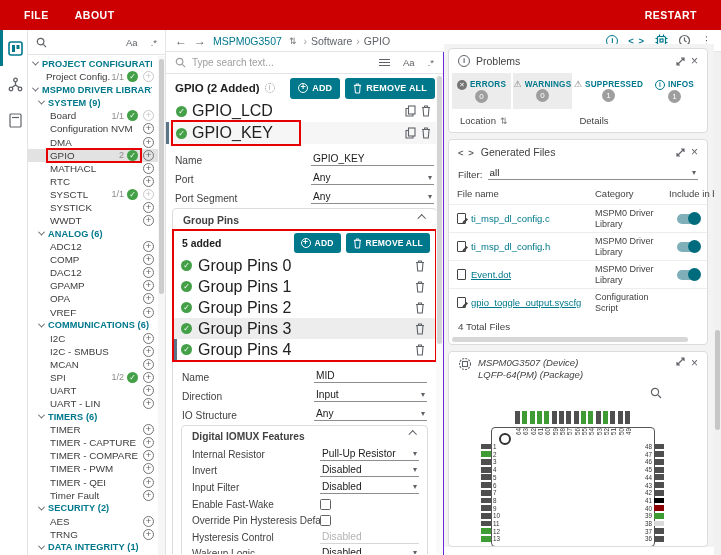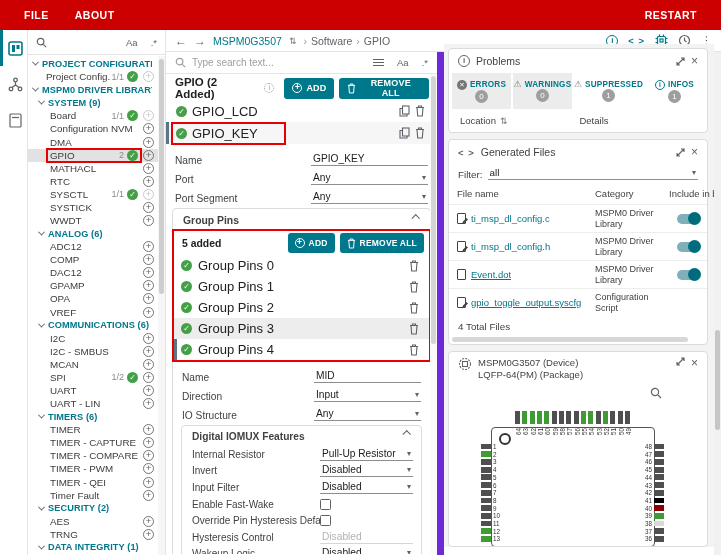--- a/index.html
+++ b/index.html
@@ -69,21 +69,21 @@
   .circle-i { width:12px; height:12px; border:1.3px solid #00788c; border-radius:50%;
     color:#00788c; font-size:8px; font-weight:bold; line-height:9.5px; text-align:center;
     font-style:normal; }
   .circle-i::before { content:"i"; }
   .code-ico { color:#00788c; font-size:9.5px; font-weight:bold; letter-spacing:1px; }
   .code-ico::before { content:"< >"; }
   .dots-ico { color:#5f6368; font-size:11px; } .dots-ico::before { content:"\22EE"; }
 
   
   .editor { position:absolute; left:166px; top:52px; width:278px; height:503px; background:#fff;
-    border-right:7px solid #6d28d9; }
+    border-right:1px solid #6d28d9; }
   .ed-search { height:22px; border-bottom:1px solid #e4e4e4; display:flex; align-items:center;
     gap:6px; padding:0 9px; }
   .ed-search input { flex:1; min-width:0; border:none; outline:none; font-size:10px;
     font-family:inherit; }
   .ed-search input::placeholder { color:#9e9e9e; }
   .icon-lines { width:11px; height:7px; border-top:1.4px solid #5f6368;
     border-bottom:1.4px solid #5f6368; position:relative; }
   .icon-lines::after { content:""; position:absolute; left:0; right:0; top:1.8px;
     border-top:1.4px solid #5f6368; }
   .ed-content { position:relative; height:480px; overflow:hidden; padding-top:2px; }
@@ -105,21 +105,21 @@
   .btn-plus::before { content:"+"; }
   .btn.small { height:20px; font-size:8.5px; padding:0 7px; }
 
   .inst { height:22px; display:flex; align-items:center; padding-right:9px; }
   .inst .lbar, .gprow .lbar { width:3px; align-self:stretch; background:transparent;
     flex:none; margin-right:4px; }
   .inst.bar .lbar, .gprow.bar .lbar { background:#5b7586; }
   .inst.selected { background:#f6f6f6; }
   .inst-main { display:flex; align-items:center; gap:5px; padding:2px 26px 2px 3px; }
   .inst.annotated .inst-main { box-shadow:0 0 0 2px #e60000; }
-  .inst-name, .gp-name { font-size:13px; color:#212121; }
+  .inst-name, .gp-name { font-size:16px; color:#212121; }
   .inst .spacer, .gprow .spacer { flex:1; }
   .icon-btn { display:flex; align-items:center; justify-content:center; width:16px; }
 
   .fields { padding:3px 9px 1px; }
   .frow { height:19px; display:flex; align-items:flex-end; }
   .flabel { flex:0 0 136px; font-size:10.2px; color:#424242; white-space:nowrap;
     overflow:hidden; }
   .fctrl { flex:1; display:flex; align-items:center; }
   .fval { flex:1; display:flex; align-items:center; justify-content:space-between;
     border-bottom:1px solid #8d8d8d; font-size:10.2px; color:#212121; padding:0 2px 1px 2px; }
@@ -198,21 +198,21 @@
     justify-self:center; }
   .toggle .knob { position:absolute; right:-1px; top:-1.5px; width:13px; height:13px;
     border-radius:50%; background:#006b7d; }
   .ffooter { height:20px; display:flex; align-items:center; padding:0 9px; font-size:9.8px;
     color:#424242; }
   .hscroll { height:8px; position:relative; }
   .hscroll .thumb { position:absolute; left:3px; top:1px; width:236px; height:5px;
     background:#d7d7d7; border-radius:3px; }
 
   .dev-head { display:flex; gap:6px; padding:5px 9px 0; align-items:flex-start; }
-  .dev-title { flex:1; font-size:9.5px; color:#424242; line-height:1.25; }
+  .dev-title { flex:1; font-size:9.5px; color:#424242; line-height:1.25;font-style:italic; }
   .chiparea { position:relative; height:158px; }
   .mag { position:absolute; left:201px; top:6px; }
   .chipbody { position:absolute; left:42px; top:46px; width:164px; height:120px;
     border:1px solid #555; border-radius:4px; background:#fff; }
   .pin1dot { position:absolute; left:50px; top:52px; width:12px; height:12px;
     border:2px solid #333; border-radius:50%; background:#fff; }
   .toppins { position:absolute; left:66px; top:30px; display:flex; }
   .tp { width:7.35px; display:flex; flex-direction:column; align-items:flex-start; }
   .tpbar { width:5px; height:13px; }
   .tplbl { writing-mode:vertical-rl; transform:rotate(180deg); font-size:6.3px; color:#333;

